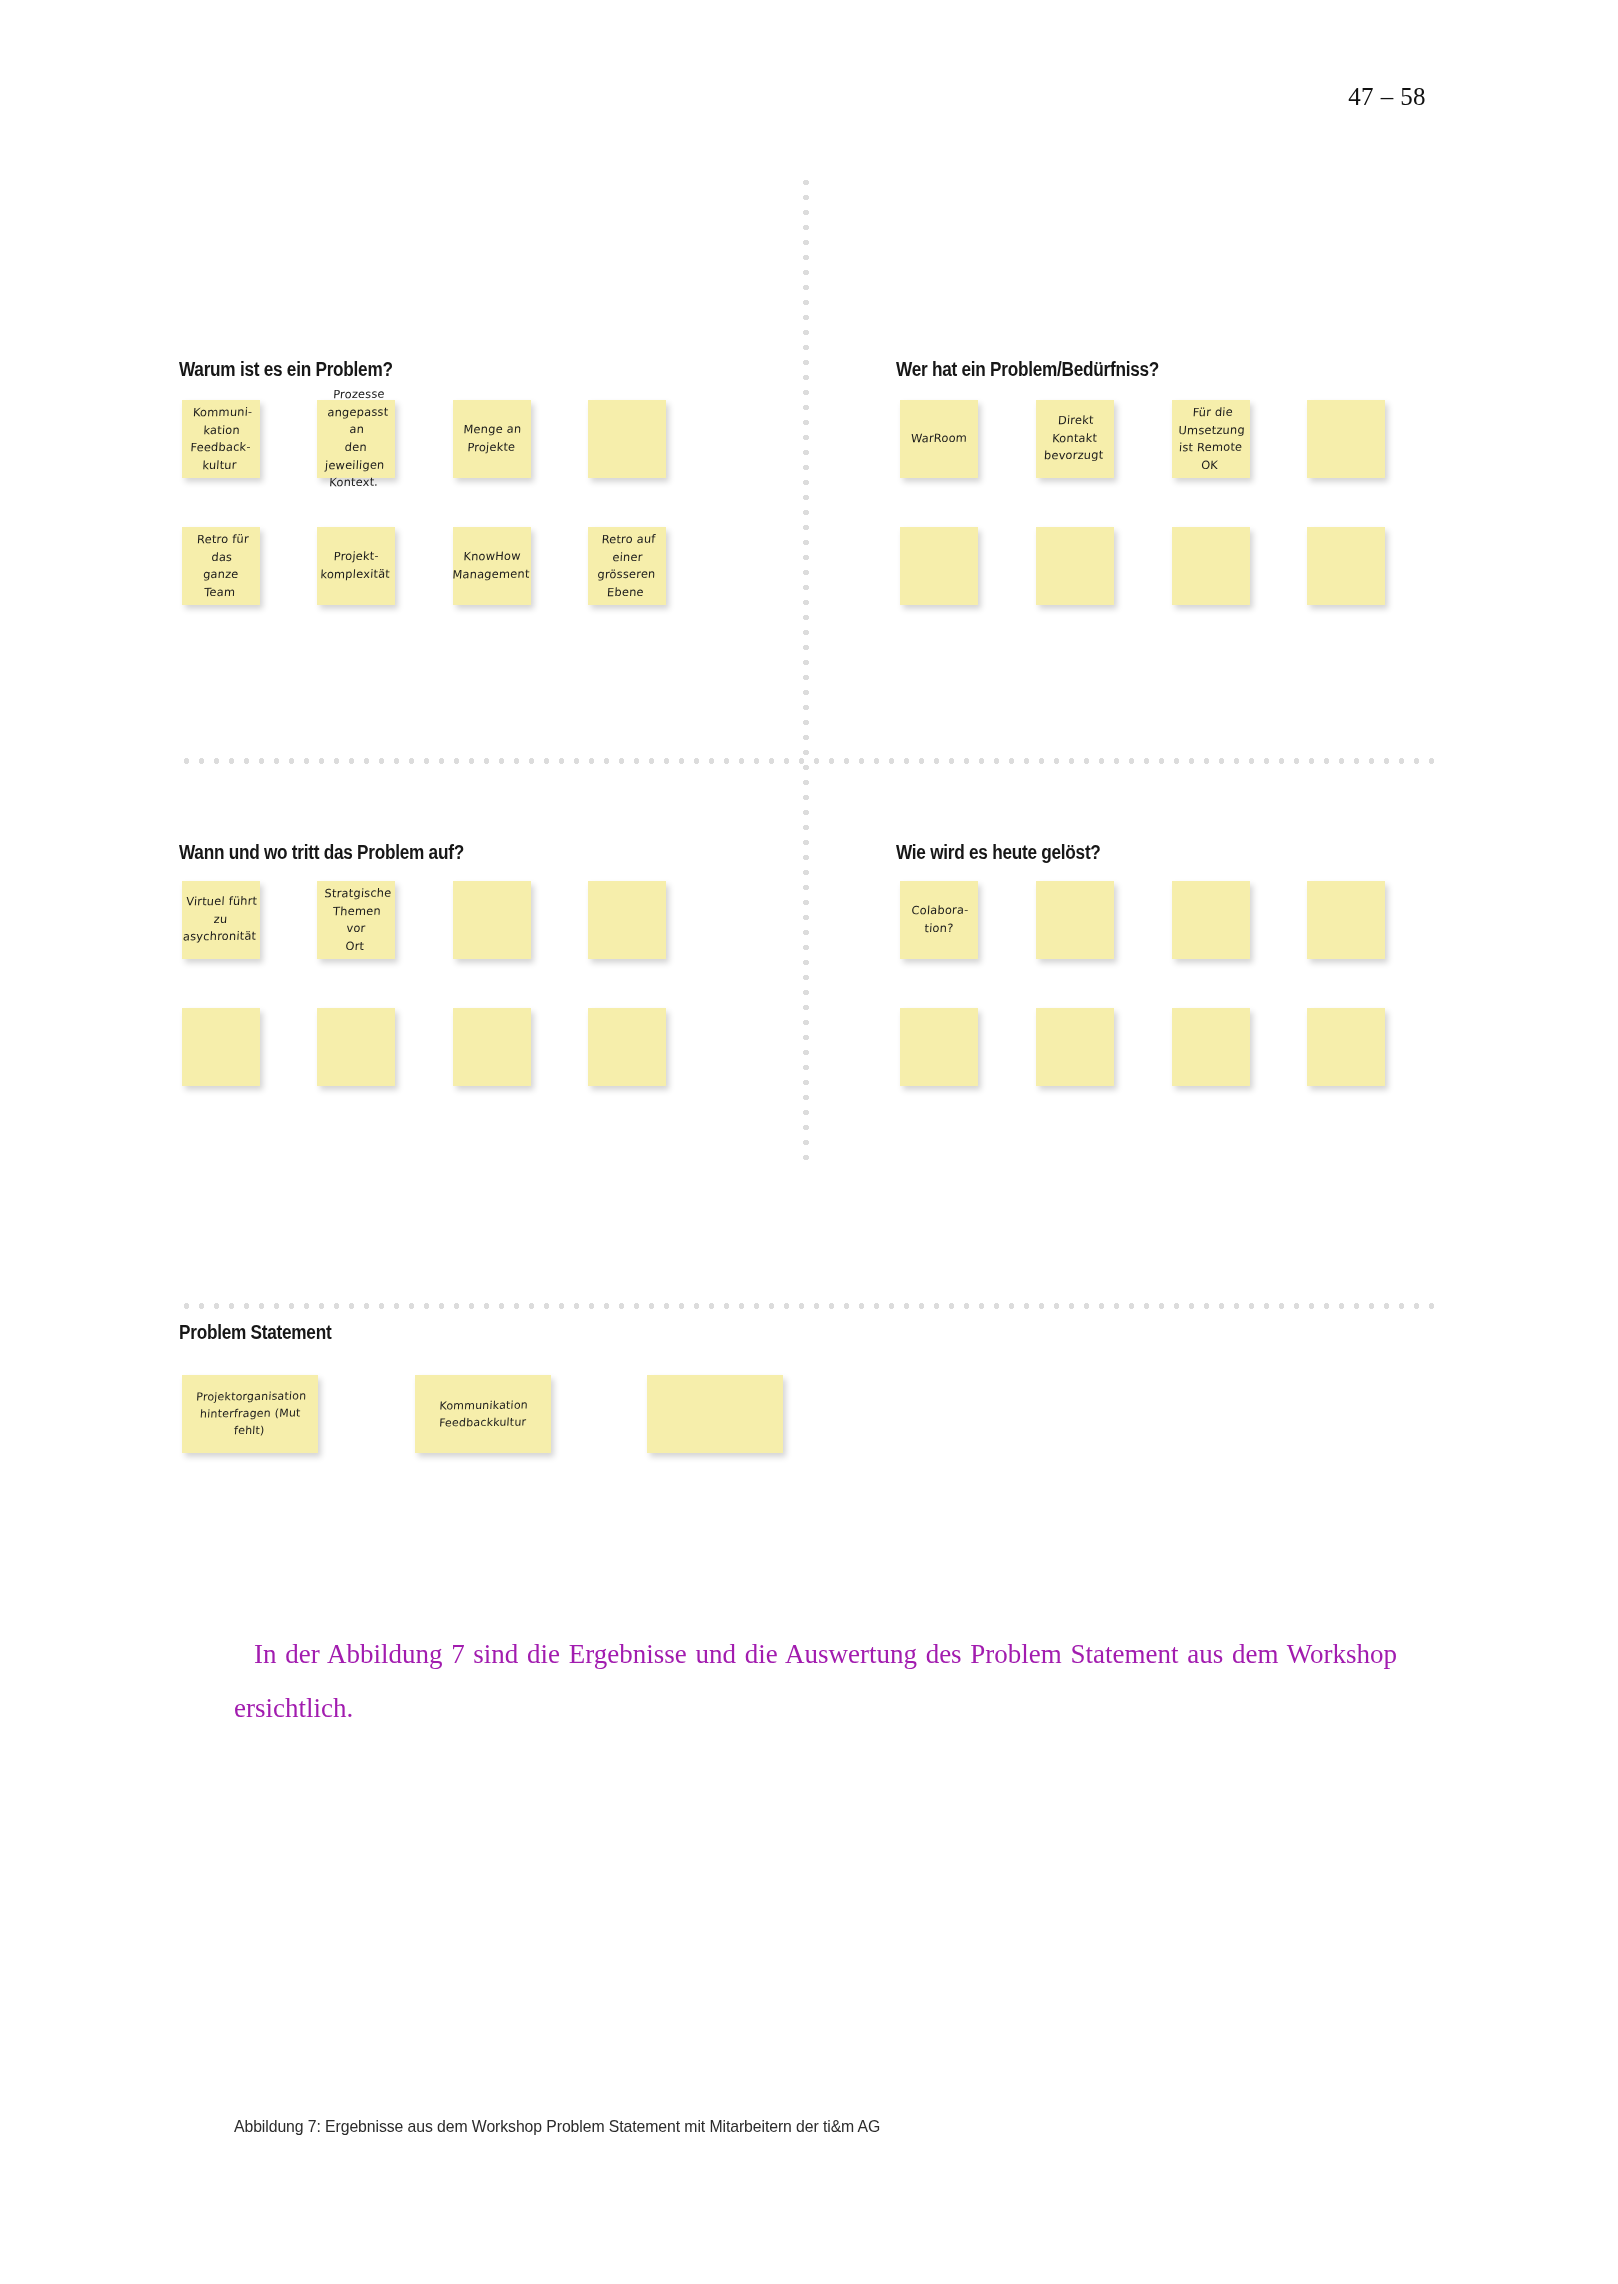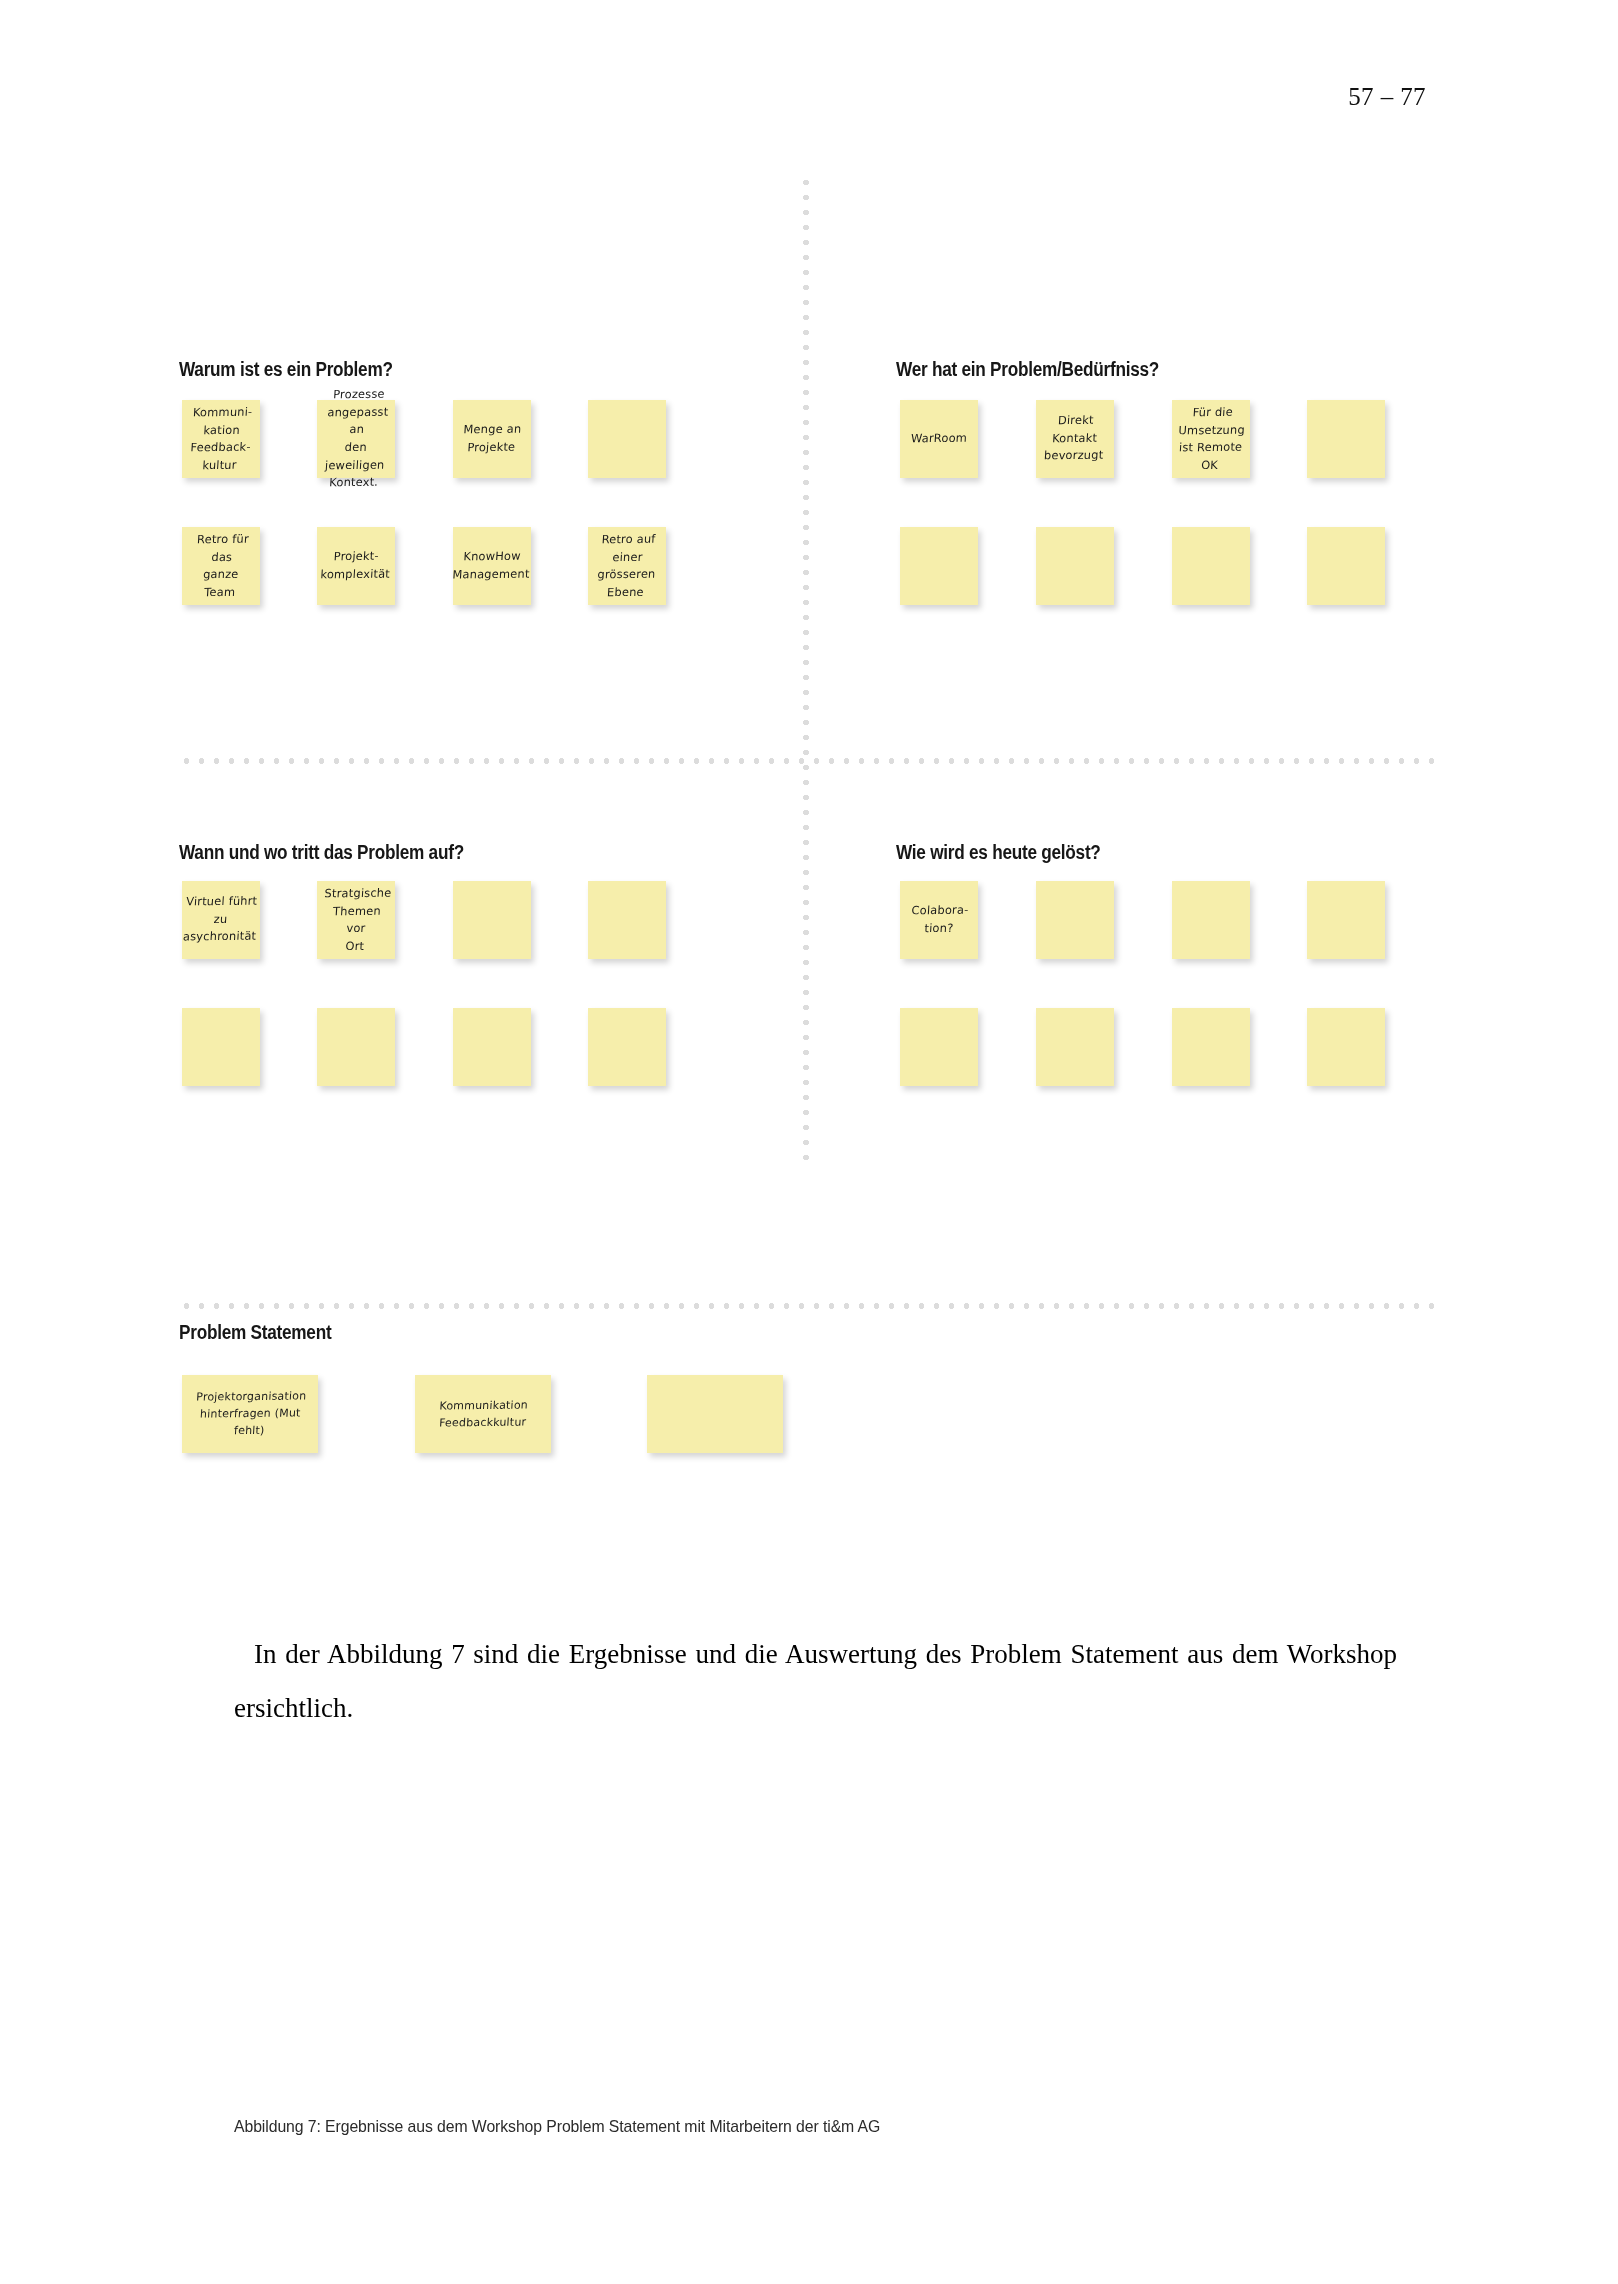--- a/index.html
+++ b/index.html
@@ -108,21 +108,21 @@
   .body-copy {
     position: absolute;
     left: 234px;
     top: 1627px;
     width: 1163px;
     font-family: "Liberation Serif", serif;
     font-size: 27px;
     line-height: 2.0;
     text-align: justify;
     text-align-last: left;
-    color: #000000;
+    color: #a21caf;
   }
   .body-copy .indent { display: inline-block; width: 20px; }
 
   
   .caption {
     position: absolute;
     left: 234px;
     top: 2117px;
     width: 1180px;
     font-family: "Liberation Sans", sans-serif;
@@ -130,21 +130,21 @@
     color: #2b2b2b;
     letter-spacing: -0.1px;
     transform: scaleX(0.93);
     transform-origin: left center;
     white-space: nowrap;
   }
 </style>
 </head>
 <body>
 
-<div class="page-number">57 – 77</div>
+<div class="page-number">47 – 58</div>
 
 <div class="figure">
 
   <div class="dot-v sep-vert"></div>
   <div class="dot-h sep-mid"></div>
   <div class="dot-h sep-lower"></div>
 
   <div class="q-title qt-1">Warum ist es ein Problem?</div>
   <div class="q-title qt-2">Wer hat ein Problem/Bedürfniss?</div>
   <div class="q-title qt-3">Wann und wo tritt das Problem auf?</div>

